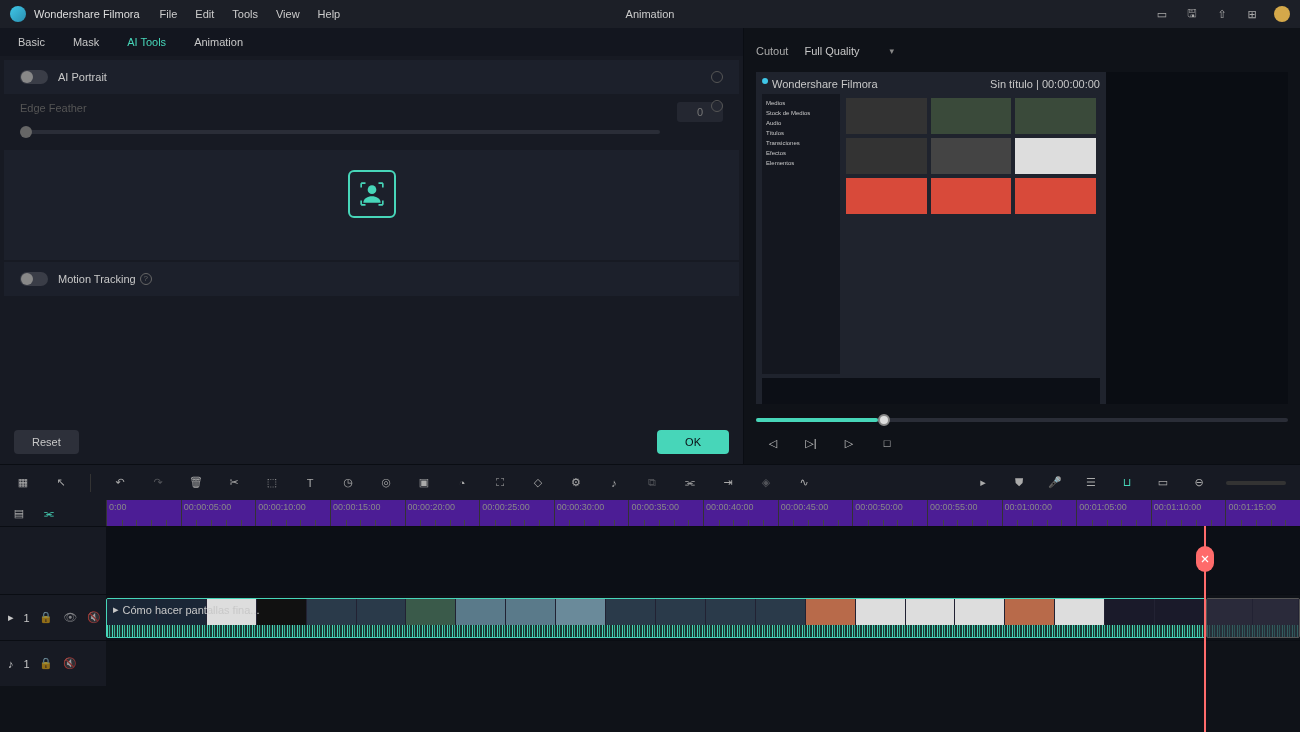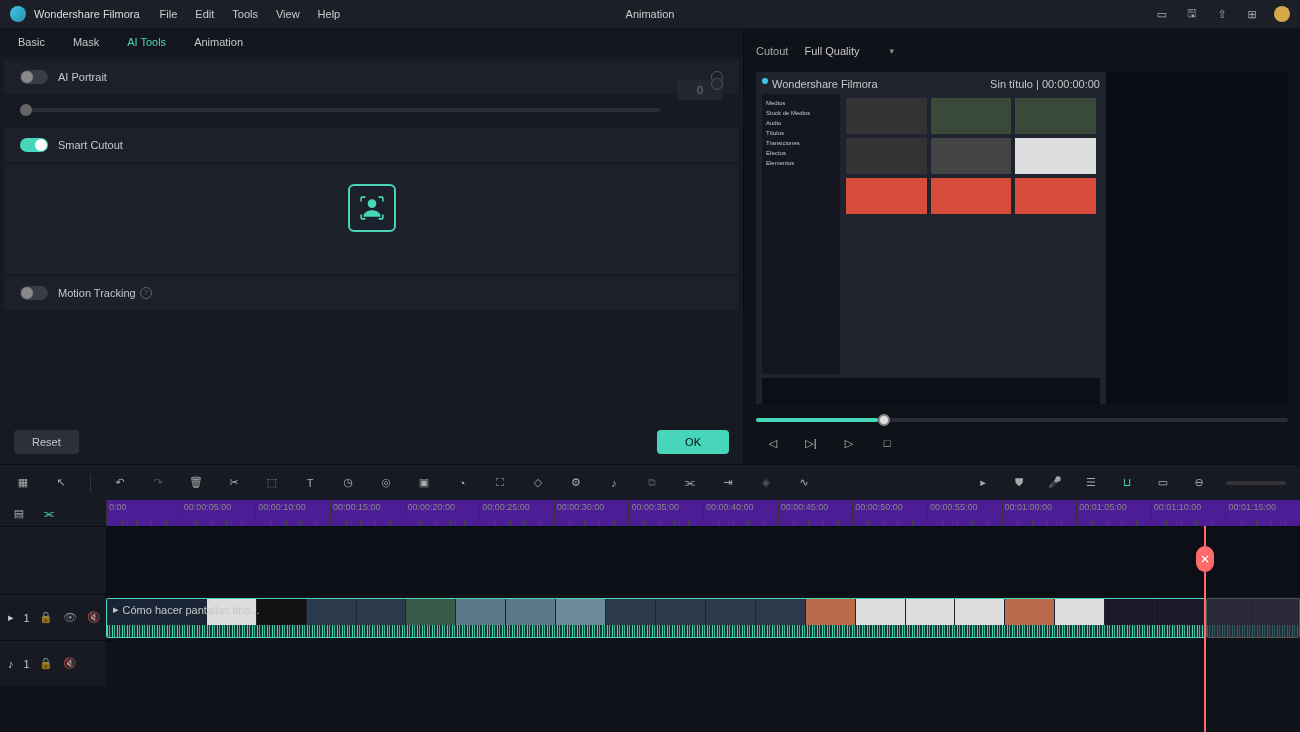--- a/index.html
+++ b/index.html
@@ -109,31 +109,28 @@
       <div class="tab2 active">AI Tools</div>
       <div class="tab2">Animation</div>
     </div>
     <div class="panel-content">
       <div class="option-row">
         <div class="toggle"></div>
         <span>AI Portrait</span>
         <div class="reset-circle"></div>
       </div>
       <div class="slider-row">
+        <span class="slider-label">Edge Feather</span>
         <div style="position:relative">
           <div class="slider-track" style="width:640px;display:inline-block">
             <div class="slider-thumb"></div>
           </div>
           <span class="slider-value">0</span>
           <div class="reset-circle" style="position:absolute;right:0;top:-24px"></div>
         </div>
-      </div>
-      <div class="option-row">
-        <div class="toggle on"></div>
-        <span>Smart Cutout</span>
       </div>
       <div class="smart-cutout-area">
         <div class="cutout-icon">
           <svg viewBox="0 0 24 24">
               <circle cx="12" cy="8" r="4" fill="#47d6b9"></circle>
               <path d="M4 20c0-4 4-6 8-6s8 2 8 6" fill="#47d6b9"></path>
               <path d="M2 2h4M2 2v4M22 2h-4M22 2v4M2 22h4M2 22v-4M22 22h-4M22 22v-4" stroke="#47d6b9" stroke-width="1.5" fill="none"></path>
             </svg>
         </div>
       </div>

